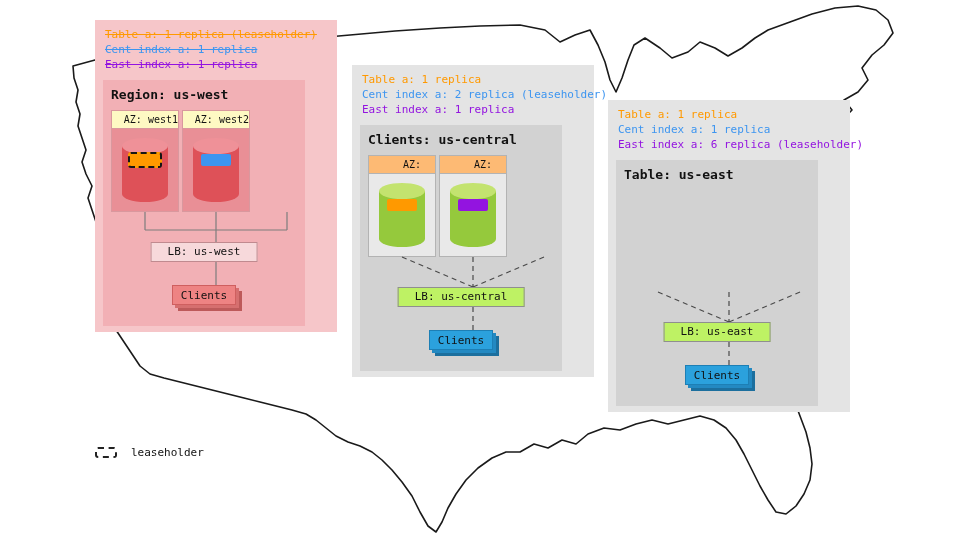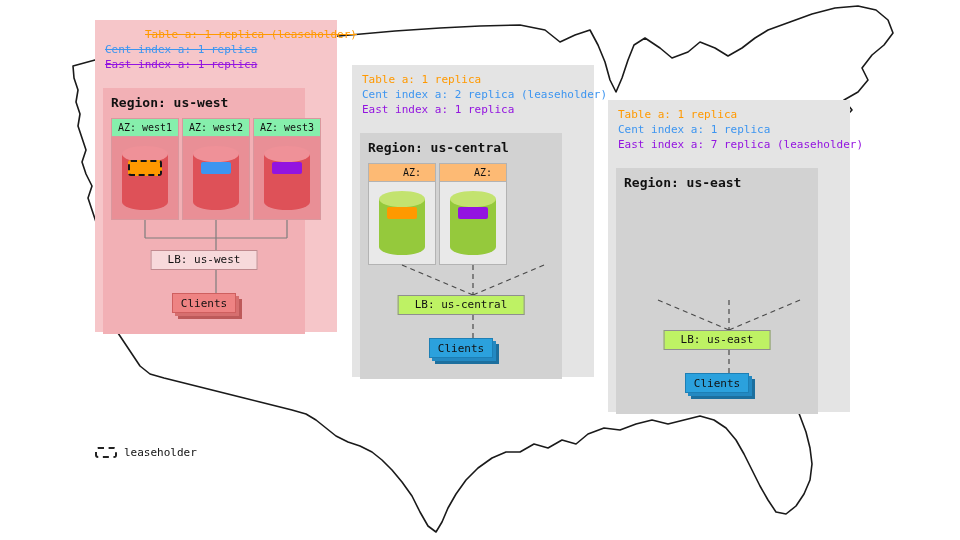--- a/index.html
+++ b/index.html
@@ -8,31 +8,31 @@
   .map{position:absolute;left:0;top:0;z-index:0;}
   .map path{fill:none;stroke:#1a1a1a;stroke-width:1.6;stroke-linejoin:round;stroke-linecap:round;}
 
   .panel{position:absolute;width:242px;height:312px;z-index:2;}
   .panel.pink{background:#f6c6c9;}
   .panel.gray{background:#e4e4e4;}
 
   .notes{position:absolute;left:10px;top:7px;font-size:11px;line-height:15px;white-space:nowrap;}
   .note.strike{text-decoration:line-through;}
 
-  .region{position:absolute;left:8px;top:68px;width:202px;height:246px;}
+  .region{position:absolute;left:8px;top:60px;width:202px;height:246px;}
   .pink .region{background:#f2b0b5;}
   .gray .region{background:#d2d2d2;}
 
   .region-title{position:absolute;left:8px;top:7px;font-size:13px;font-weight:bold;color:#111;white-space:nowrap;}
 
   .az-row{position:absolute;left:8px;top:30px;width:210px;display:flex;gap:3px;}
   .az{width:68px;box-sizing:border-box;}
   .az-label{height:18px;line-height:18px;text-align:center;font-size:10px;box-sizing:border-box;}
   .az-body{height:84px;position:relative;box-sizing:border-box;}
-  .pink .az-label{background:#86efac;border:1px solid #d9989e;border-bottom:none;}
+  .pink .az-label{background:#fef9c3;border:1px solid #d9989e;border-bottom:none;text-align:right;}
   .pink .az-body{background:#e98f96;border:1px solid #d9989e;}
   .gray .az-label{background:#fdba74;border:1px solid #b3b3b3;border-bottom:none;padding-left:20px;}
   .gray .az-body{background:#e9e9e9;border:1px solid #b3b3b3;}
 
   .cyl{position:absolute;left:50%;top:9px;transform:translateX(-50%);width:46px;height:64px;}
   .cyl-top,.cyl-mid,.cyl-bottom{position:absolute;left:0;width:46px;}
   .cyl-top{top:0;height:16px;border-radius:50%;}
   .cyl-mid{top:8px;height:48px;}
   .cyl-bottom{top:48px;height:16px;border-radius:50%;}
   .pink .cyl-top{background:#ef9198;}
@@ -56,37 +56,37 @@
   .gray .lb{background:#bef264;}
 
   .clients{position:absolute;top:205px;left:50%;transform:translateX(-50%);
            width:64px;height:20px;line-height:20px;text-align:center;font-size:11px;
            box-sizing:border-box;}
   .clients.red{background:#ee8383;border:1px solid #cf5f5f;
                box-shadow:3px 3px 0 #d66f6f,6px 6px 0 #bd5a5a;}
   .clients.blue{background:#2ba1dd;border:1px solid #1d7fb5;
                 box-shadow:3px 3px 0 #2389c2,6px 6px 0 #1c6f9e;}
 
-  .legend{position:absolute;left:95px;top:446px;display:flex;align-items:center;gap:7px;
+  .legend{position:absolute;left:95px;top:446px;display:flex;align-items:center;gap:14px;
           z-index:2;font-size:11px;}
   .legend-chip{display:inline-block;width:22px;height:11px;background:#ffffff;
                border:2px dashed #222;border-radius:3px;box-sizing:border-box;}
 </style>
 </head>
 <body>
 
 <div class="canvas">
 
   <svg class="map" width="960" height="540" viewBox="0 0 960 540">
     <path d="M73 66 L95 60 L130 57 L170 52 L215 47 L260 43 L305 39 L350 35 L395 31 L440 28 L480 26 L520 25 L545 30 L560 42 L575 35 L590 30 L598 45 L605 62 L610 80 L616 92 L622 78 L628 60 L634 45 L645 38 L660 48 L672 58 L688 52 L700 42 L715 48 L728 56 L742 48 L755 38 L768 30 L790 22 L812 14 L835 8 L858 6 L876 10 L888 20 L893 33 L884 45 L872 55 L862 68 L868 80 L858 92 L844 100 L852 110 L840 122 L846 134 L836 146 L828 158 L834 170 L824 182 L830 194 L820 206 L812 220 L818 232 L808 244 L800 258 L806 270 L798 284 L788 296 L780 310 L772 324 L766 338 L770 352 L778 368 L786 384 L794 400 L800 416 L806 432 L810 448 L812 464 L810 480 L804 494 L796 506 L786 514 L776 512 L768 500 L760 486 L752 470 L744 454 L736 440 L726 428 L714 420 L700 416 L684 420 L668 424 L652 420 L636 424 L620 430 L604 428 L588 434 L576 444 L562 440 L548 448 L534 444 L520 452 L506 452 L492 458 L478 468 L466 480 L456 494 L448 508 L442 522 L436 532 L428 526 L420 512 L412 496 L402 482 L392 470 L382 460 L372 452 L360 446 L348 442 L336 436 L326 428 L316 420 L306 414 L292 410 L276 406 L260 402 L244 398 L228 394 L212 390 L196 386 L180 382 L164 378 L150 374 L140 366 L132 354 L124 342 L116 330 L110 318 L106 306 L104 294 L108 282 L104 270 L98 258 L96 246 L100 234 L96 222 L92 210 L88 198 L92 186 L86 174 L82 162 L86 150 L82 138 L78 126 L80 114 L76 102 L78 90 L74 78 Z"></path>
   </svg>
 
   <section class="panel pink" style="left:95px;top:20px;">
     <div class="notes">
-      <div class="note strike" style="color: rgb(255, 153, 0); margin-left: 40px;">Table a: 1 replica (leaseholder)</div>
+      <div class="note strike" style="color: rgb(255, 153, 0);">Table a: 1 replica (leaseholder)</div>
       <div class="note strike" style="color: rgb(61, 149, 240);">Cent index a: 1 replica</div>
       <div class="note strike" style="color: rgb(147, 20, 224);">East index a: 1 replica</div>
     </div>
     <div class="region">
       <div class="region-title">Region: us-west</div>
       <div class="az-row">
         <div class="az">
           <div class="az-label">AZ: west1</div>
           <div class="az-body">
             <div class="cyl">
@@ -101,48 +101,37 @@
           <div class="az-label">AZ: west2</div>
           <div class="az-body">
             <div class="cyl">
               <div class="cyl-bottom"></div>
               <div class="cyl-mid"></div>
               <div class="cyl-top"></div>
               <div class="chip" style="background: rgb(61, 149, 240);"></div>
             </div>
           </div>
         </div>
-        <div class="az">
-          <div class="az-label">AZ: west3</div>
-          <div class="az-body">
-            <div class="cyl">
-              <div class="cyl-bottom"></div>
-              <div class="cyl-mid"></div>
-              <div class="cyl-top"></div>
-              <div class="chip" style="background: rgb(147, 20, 224);"></div>
-            </div>
-          </div>
-        </div>
       </div>
       <svg class="connectors" width="226" height="246" viewBox="0 0 226 246">
         <path class="solid" d="M42 132 V150 M113 132 V150 M184 132 V150 M42 150 H184 M113 150 V162 M113 182 V205"></path>
       </svg>
       <div class="lb">LB: us-west</div>
       <div class="clients red">Clients</div>
     </div>
   </section>
 
   <section class="panel gray" style="left:352px;top:65px;">
     <div class="notes">
       <div class="note" style="color: rgb(255, 153, 0);">Table a: 1 replica</div>
       <div class="note" style="color: rgb(61, 149, 240);">Cent index a: 2 replica (leaseholder)</div>
       <div class="note" style="color: rgb(147, 20, 224);">East index a: 1 replica</div>
     </div>
     <div class="region">
-      <div class="region-title">Region: us-central</div>
+      <div class="region-title">Clients: us-central</div>
       <div class="az-row">
         <div class="az">
           <div class="az-label">AZ: cen1</div>
           <div class="az-body">
             <div class="cyl">
               <div class="cyl-bottom"></div>
               <div class="cyl-mid"></div>
               <div class="cyl-top"></div>
               <div class="chip" style="background: rgb(255, 153, 0);"></div>
             </div>
@@ -165,24 +154,24 @@
       </svg>
       <div class="lb">LB: us-central</div>
       <div class="clients blue">Clients</div>
     </div>
   </section>
 
   <section class="panel gray" style="left:608px;top:100px;">
     <div class="notes">
       <div class="note" style="color: rgb(255, 153, 0);">Table a: 1 replica</div>
       <div class="note" style="color: rgb(61, 149, 240);">Cent index a: 1 replica</div>
-      <div class="note" style="color: rgb(147, 20, 224);">East index a: 7 replica (leaseholder)</div>
+      <div class="note" style="color: rgb(147, 20, 224);">East index a: 6 replica (leaseholder)</div>
     </div>
     <div class="region">
-      <div class="region-title">Region: us-east</div>
+      <div class="region-title">Table: us-east</div>
       <div class="az-row">
       </div>
       <svg class="connectors" width="226" height="246" viewBox="0 0 226 246">
         <path class="dash" d="M42 132 L113 162 M113 132 V162 M184 132 L113 162 M113 182 V205"></path>
       </svg>
       <div class="lb">LB: us-east</div>
       <div class="clients blue">Clients</div>
     </div>
   </section>
 

